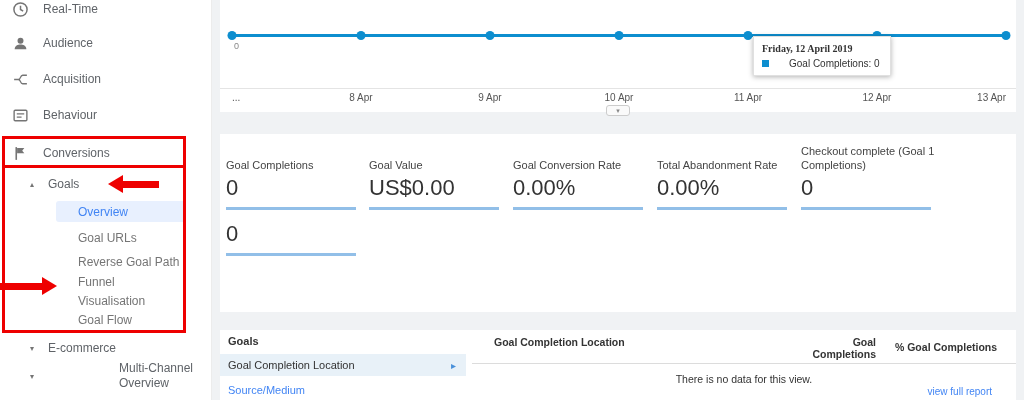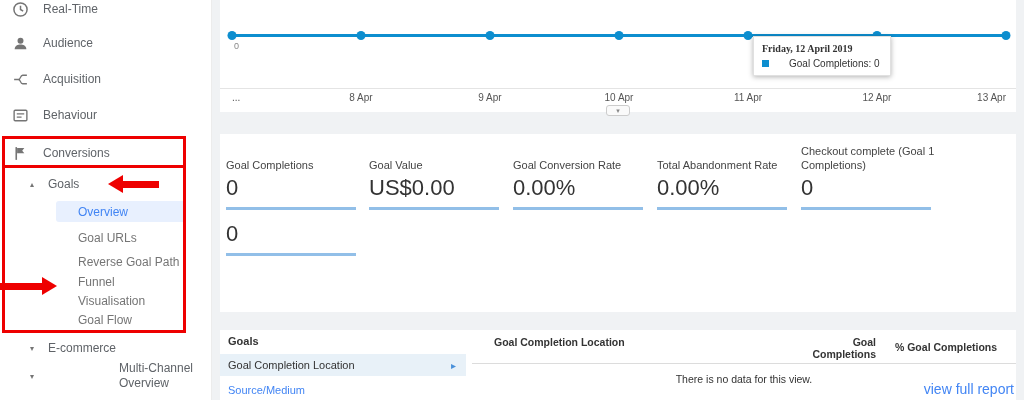--- a/index.html
+++ b/index.html
@@ -92,21 +92,21 @@
   }
   .dim-row .dim-label { padding-left:8px; font-size:11px; color:#333; flex:1; }
   .dim-row .caret { padding-right:10px; font-size:10px; color:#4a90d9; }
   .alt-link { position:absolute; left:8px; top:54px; font-size:11px; color:#4285f4; cursor:pointer; }
   .gtable { position:absolute; left:252px; top:0; right:0; }
   .gtable-header { display:flex; align-items:flex-start; padding-top:6px; padding-bottom:3px; border-bottom:1px solid #dcdcdc; }
   .gtable-header .c1 { flex:1; padding-left:22px; font-size:10.5px; font-weight:bold; color:#333; }
   .gtable-header .c2 { width:85px; font-size:10.5px; font-weight:bold; color:#333; text-align:right; line-height:12px; }
   .gtable-header .c3 { width:140px; font-size:10.5px; font-weight:bold; color:#333; text-align:center; padding-top:5px; }
   .gtable-empty { text-align:center; font-size:10.5px; color:#333; padding-top:9px; }
-  .view-link { position:absolute; right:2px; bottom:3px; font-size:14px; color:#4285f4; cursor:pointer; }
+  .view-link { position:absolute; right:24px; bottom:3px; font-size:10px; color:#4285f4; cursor:pointer; }
 
   
   .anno { position:absolute; z-index:10; pointer-events:none; }
   .anno-box { border:3px solid #ee0000; }
   .anno-box1 { left:2px; top:136px; width:184px; height:32px; }
   .anno-box2 { left:2px; top:165px; width:184px; height:168px; }
   .anno-arrow { display:flex; align-items:center; }
   .arrow-shaft { height:7px; background:#ee0000; }
   .head-left  { width:0; height:0; border-top:9px solid transparent; border-bottom:9px solid transparent; border-right:15px solid #ee0000; }
   .head-right { width:0; height:0; border-top:9px solid transparent; border-bottom:9px solid transparent; border-left:15px solid #ee0000; }

